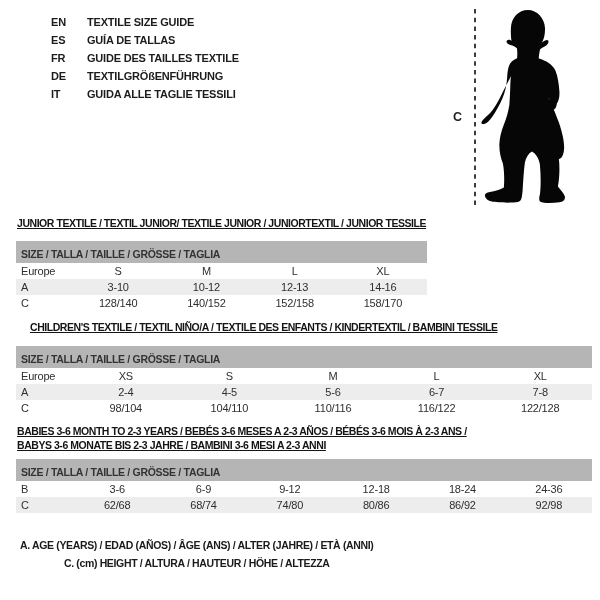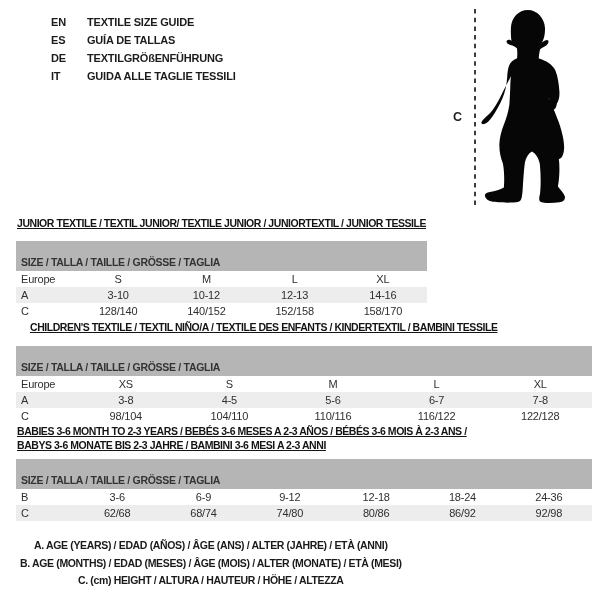--- a/index.html
+++ b/index.html
@@ -13,39 +13,42 @@
   .lang-row{line-height:18px;font-size:11px;font-weight:bold;letter-spacing:-0.2px;white-space:nowrap;}
   .lang-code{display:inline-block;width:36px;}
   
   .figure{position:absolute;left:450px;top:0;width:150px;height:215px;}
   
   .tbl-section{position:absolute;}
   .tbl-title{position:absolute;font-size:10.5px;font-weight:bold;letter-spacing:-0.45px;
              white-space:pre-line;line-height:14px;color:#141414;text-decoration:underline;}
   table{border-collapse:collapse;table-layout:fixed;width:100%;}
   tr.bar td{background:var(--bar);height:18px;font-size:10.5px;font-weight:bold;color:#333;
-            text-align:left;padding:12px 0 0 5px;letter-spacing:-0.3px;white-space:nowrap;overflow:hidden;}
+            text-align:left;padding:4px 0 0 5px;letter-spacing:-0.3px;white-space:nowrap;overflow:hidden;}
   td{height:16px;font-size:11px;color:var(--cell);text-align:center;padding:0;letter-spacing:-0.2px;white-space:nowrap;}
   td.lbl{text-align:left;padding-left:5px;}
   tr.alt{background:var(--alt);}
   
   .footnotes{position:absolute;left:20px;top:537px;text-align:center;}
   .footnote{line-height:17.5px;font-size:10.5px;font-weight:bold;letter-spacing:-0.35px;white-space:nowrap;color:#1a1a1a;}
 </style>
 </head>
 <body>
 
 <div id="stage">
 
   <div class="lang-block">
     <div class="lang-row">
       <span class="lang-code">EN</span><span>TEXTILE SIZE GUIDE</span>
     </div>
     <div class="lang-row">
       <span class="lang-code">ES</span><span>GUÍA DE TALLAS</span>
+    </div>
+    <div class="lang-row">
+      <span class="lang-code">FR</span><span>GUIDE DES TAILLES TEXTILE</span>
     </div>
     <div class="lang-row">
       <span class="lang-code">DE</span><span>TEXTILGRÖßENFÜHRUNG</span>
     </div>
     <div class="lang-row">
       <span class="lang-code">IT</span><span>GUIDA ALLE TAGLIE TESSILI</span>
     </div>
   </div>
 
   <div class="figure">
@@ -156,21 +159,21 @@
           <tr>
             <td class="lbl">Europe</td>
             <td>XS</td>
             <td>S</td>
             <td>M</td>
             <td>L</td>
             <td>XL</td>
           </tr>
           <tr class="alt">
             <td class="lbl">A</td>
-            <td>3-8</td>
+            <td>2-4</td>
             <td>4-5</td>
             <td>5-6</td>
             <td>6-7</td>
             <td>7-8</td>
           </tr>
           <tr>
             <td class="lbl">C</td>
             <td>98/104</td>
             <td>104/110</td>
             <td>110/116</td>
@@ -209,17 +212,16 @@
             <td>80/86</td>
             <td>86/92</td>
             <td>92/98</td>
           </tr>
         </tbody>
       </table>
   </div>
 
   <div class="footnotes">
     <div class="footnote">A. AGE (YEARS) / EDAD (AÑOS) / ÂGE (ANS) / ALTER (JAHRE) / ETÀ (ANNI)</div>
-    <div class="footnote">B. AGE (MONTHS) / EDAD (MESES) / ÂGE (MOIS) / ALTER (MONATE) / ETÀ (MESI)</div>
     <div class="footnote">C. (cm) HEIGHT / ALTURA / HAUTEUR / HÖHE / ALTEZZA</div>
   </div>
 
 </div>
 
 </body></html>

